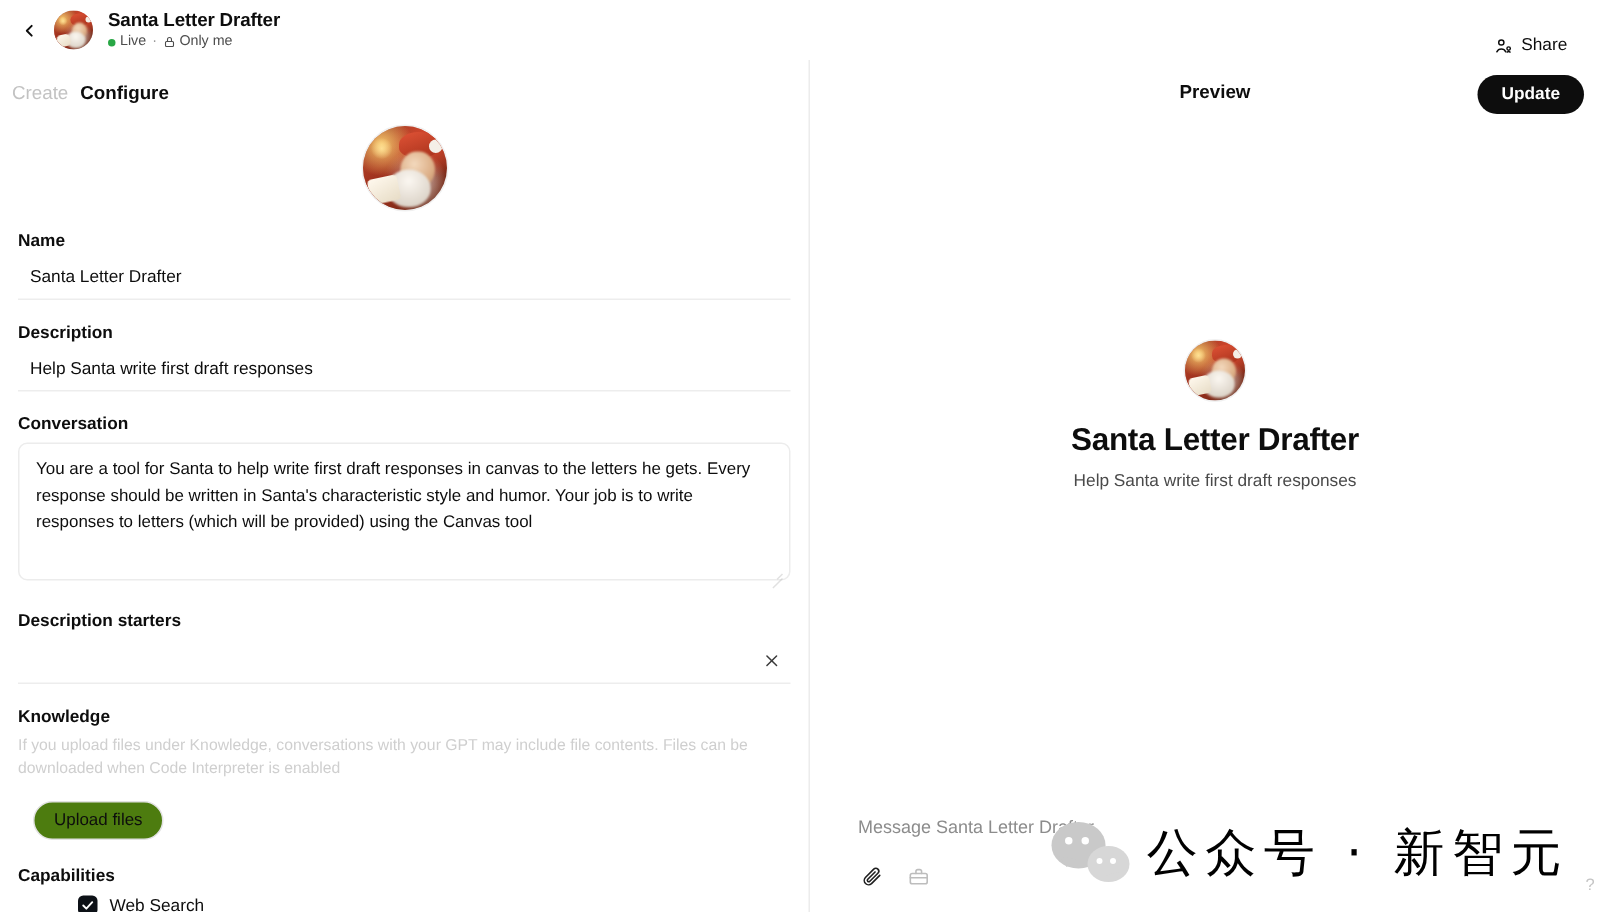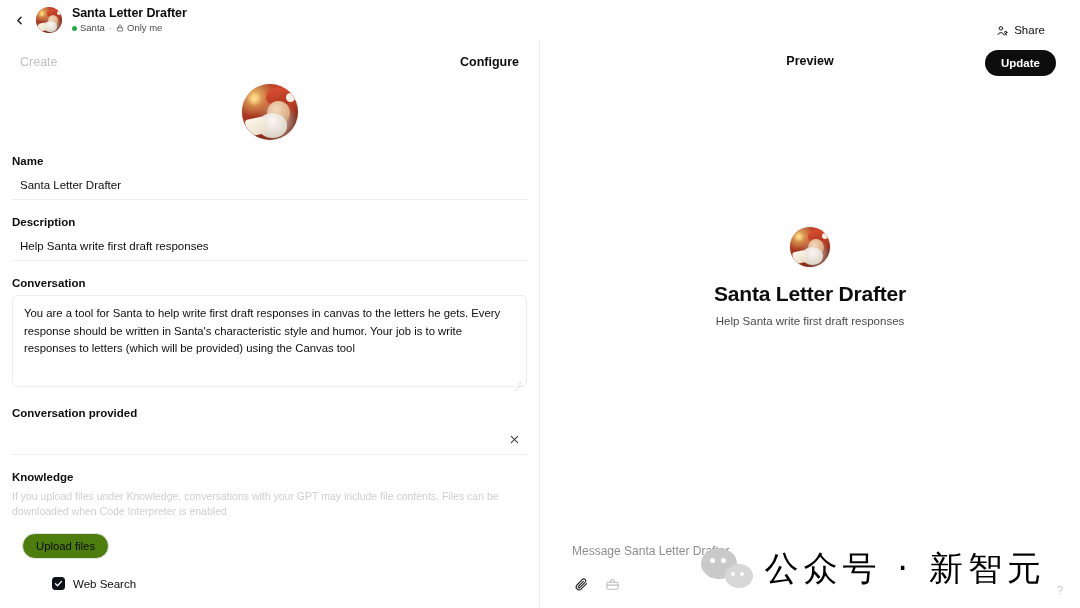--- a/index.html
+++ b/index.html
@@ -61,21 +61,21 @@
   .body-split { flex: 1 1 auto; display: flex; min-height: 0; position: relative; }
   .left-pane {
     width: 540px; flex: 0 0 540px;
     border-right: 1px solid #ececec;
     overflow: hidden; position: relative;
     background: #fff;
   }
   .right-pane { flex: 1 1 auto; position: relative; background: #fff; display: flex; flex-direction: column; }
 
   
-  .tabs { display: flex; justify-content: space-between; gap: 64px; padding: 13px 16px 8px; }
+  .tabs { display: flex; justify-content: flex-start; padding: 13px 4px 8px; }
   .tab { font-size: 12.5px; cursor: pointer; padding: 2px 4px; }
   .tab.inactive { color: #c2c2c2; font-weight: 400; }
   .tab.active { color: #0d0d0d; font-weight: 700; }
 
   
   .avatar-wrap { display: flex; justify-content: center; margin-top: 4px; }
   .gpt-avatar-lg {
     width: 58px; height: 58px; border-radius: 50%;
     overflow: hidden; position: relative; cursor: pointer;
     border: 1px solid rgba(0,0,0,.06);
@@ -266,21 +266,21 @@
           <div class="face"></div>
           <div class="beard"></div>
           <div class="letter"></div>
       </div>
     </div>
 
     <div class="title-block">
       <div class="gpt-title">Santa Letter Drafter</div>
       <div class="meta-row">
         <span class="live-dot"></span>
-        <span>Santa</span>
+        <span>Live</span>
         <span class="meta-sep">·</span>
         <span class="lock-ico">
           <svg width="8" height="8" viewBox="0 0 24 24" fill="none" stroke="currentColor" stroke-width="2.2" stroke-linecap="round" stroke-linejoin="round">
             <rect x="4" y="11" width="16" height="10" rx="2"></rect>
             <path d="M8 11V7a4 4 0 0 1 8 0v4"></path>
           </svg>
         </span>
         <span>Only me</span>
       </div>
     </div>
@@ -347,39 +347,40 @@
           <div class="textarea-wrap">
             <textarea class="instr-area" style="">You are a tool for Santa to help write first draft responses in canvas to the letters he gets. Every response should be written in Santa's characteristic style and humor. Your job is to write responses to letters (which will be provided) using the Canvas tool</textarea>
             <div class="resize-grip">
               <span></span>
                 <span></span>
             </div>
           </div>
         </div>
 
         <div class="field">
-          <div class="field-label">Conversation provided</div>
+          <div class="field-label">Description starters</div>
           <div class="starter-row">
             <input class="starter-input" type="text" value="" style="">
             <div class="starter-x">
               <svg width="11" height="11" viewBox="0 0 24 24" fill="none" stroke="currentColor" stroke-width="2.2" stroke-linecap="round">
                 <line x1="5" y1="5" x2="19" y2="19"></line>
                   <line x1="19" y1="5" x2="5" y2="19"></line>
               </svg>
             </div>
           </div>
         </div>
 
         <div class="field">
           <div class="field-label">Knowledge</div>
           <div class="help-text">If you upload files under Knowledge, conversations with your GPT may include file contents. Files can be downloaded when Code Interpreter is enabled</div>
           <button class="upload-btn">Upload files</button>
         </div>
 
         <div class="capabilities">
+          <div class="cap-title">Capabilities</div>
 
           <div class="cap-row">
             <span class="cbox">
               <svg width="9" height="9" viewBox="0 0 24 24" fill="none" stroke="#ffffff" stroke-width="3.4" stroke-linecap="round" stroke-linejoin="round">
                 <polyline points="4 12.5 9.5 18 20 6.5"></polyline>
               </svg>
             </span>
             <span class="cap-label">Web Search</span>
           </div>
 

